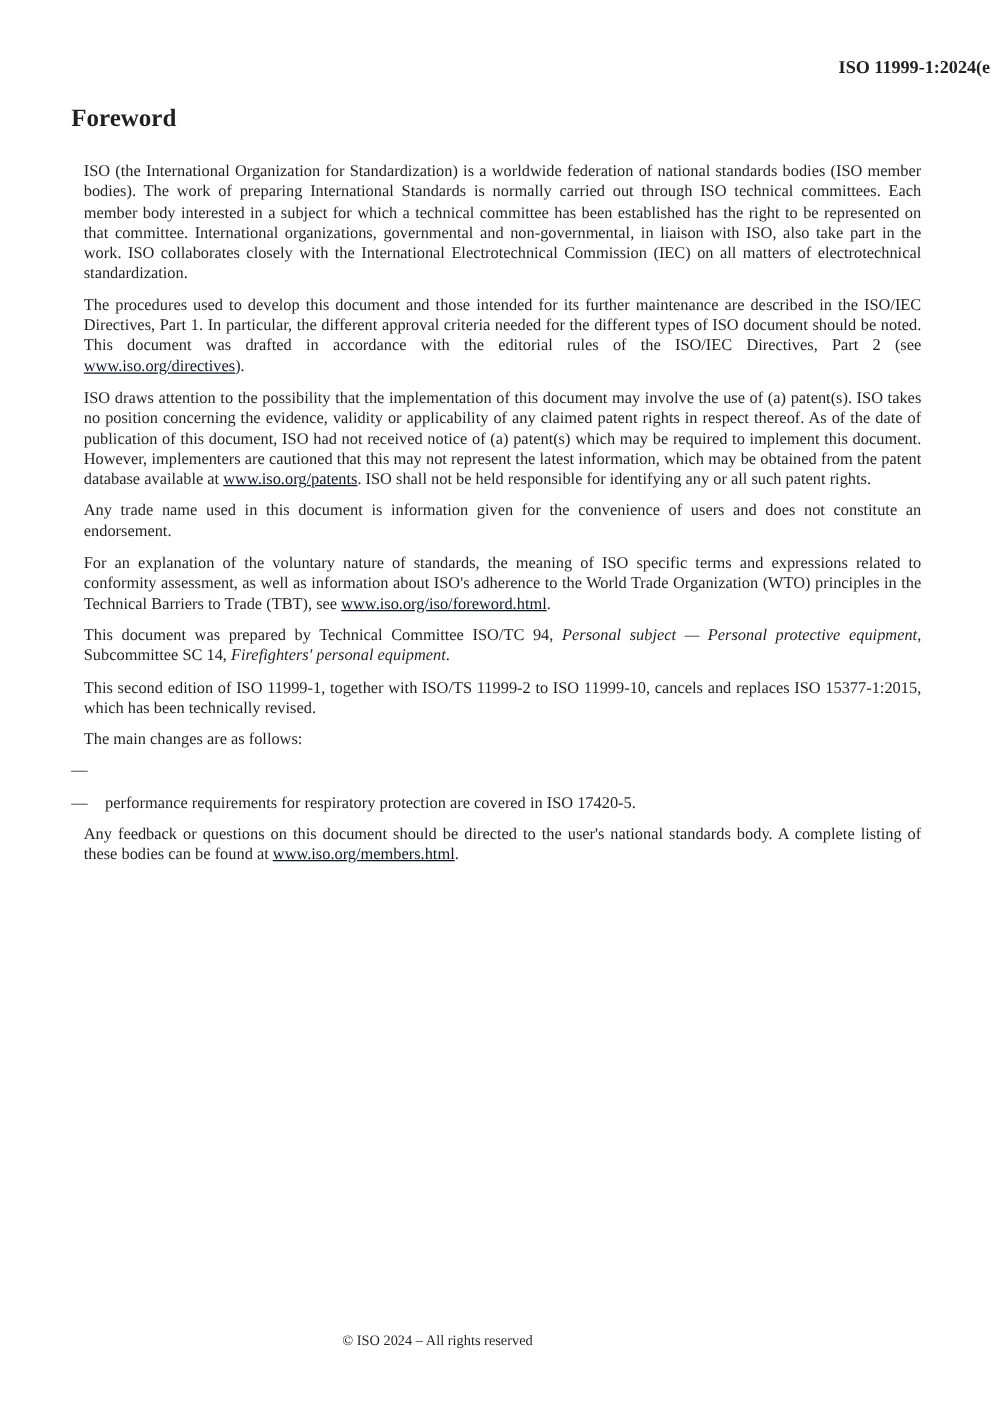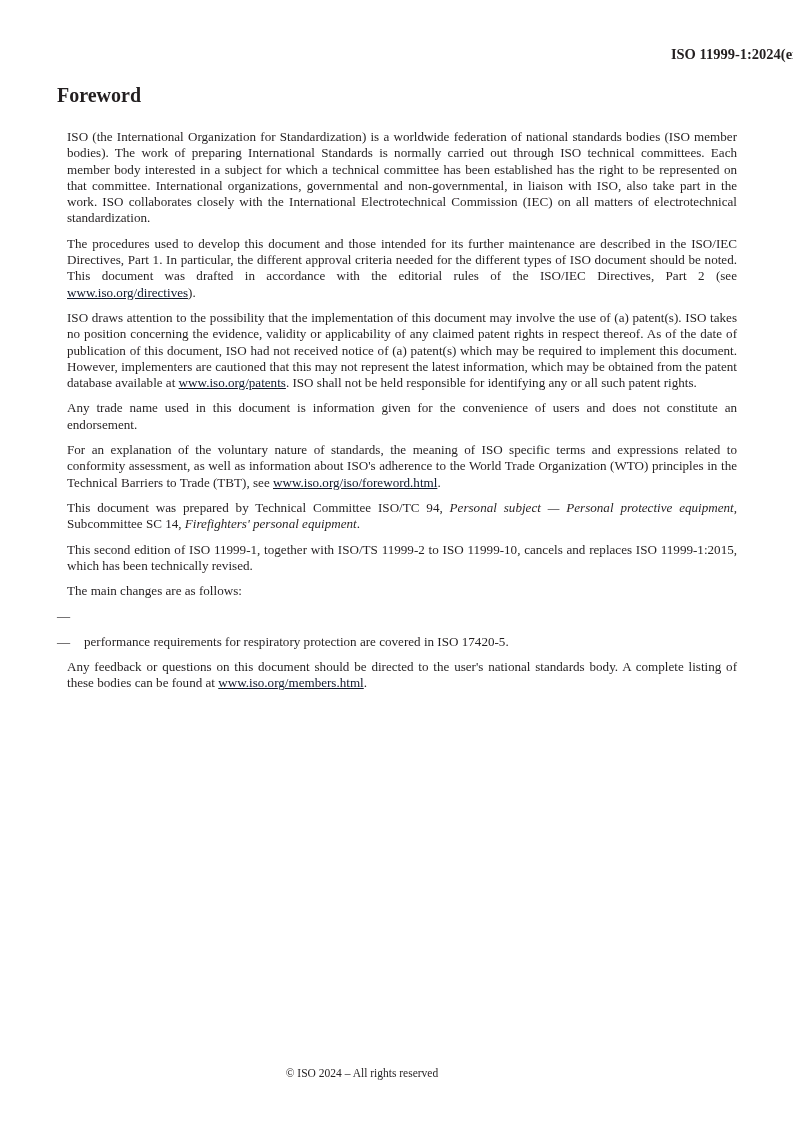--- a/index.html
+++ b/index.html
@@ -58,21 +58,21 @@
       display: flex;
       margin: 0 0 9px 0;
     }
     .list li .dash {
       width: 27px;
       flex: 0 0 27px;
     }
     .footer {
       position: absolute;
       top: 1066px;
-      left: 14px;
+      left: 2px;
       width: 696px;
       text-align: center;
       font-size: 11.5px;
       line-height: 15px;
     }
     .footer .page-num {
       font-size: 12.5px;
       margin-top: 3px;
     }
   </style>
@@ -97,21 +97,21 @@
   <p>Any trade name used in this document is information given for the convenience of users and does not constitute an endorsement.</p>
 
   <p>
     <span>For an explanation of the voluntary nature of standards, the meaning of ISO specific terms and expressions related to conformity assessment, as well as information about ISO's adherence to the World Trade Organization (WTO) principles in the Technical Barriers to Trade (TBT), see </span><a class="link">www.iso.org/iso/foreword.html</a><span>.</span>
   </p>
 
   <p>
     <span>This document was prepared by Technical Committee ISO/TC 94, </span><em>Personal subject — Personal protective equipment</em><span>, Subcommittee SC 14, </span><em>Firefighters' personal equipment</em><span>.</span>
   </p>
 
-  <p>This second edition of ISO 11999-1, together with ISO/TS 11999-2 to ISO 11999-10, cancels and replaces ISO 11999-1:2015, which has been technically revised.</p>
+  <p>This second edition of ISO 11999-1, together with ISO/TS 11999-2 to ISO 11999-10, cancels and replaces ISO 15377-1:2015, which has been technically revised.</p>
 
   <p>The main changes are as follows:</p>
 
   <ul class="list">
     <li>
       <span class="dash">—</span>
     </li>
     <li>
       <span class="dash">—</span>
       <span>performance requirements for respiratory protection are covered in ISO 17420-5.</span>

